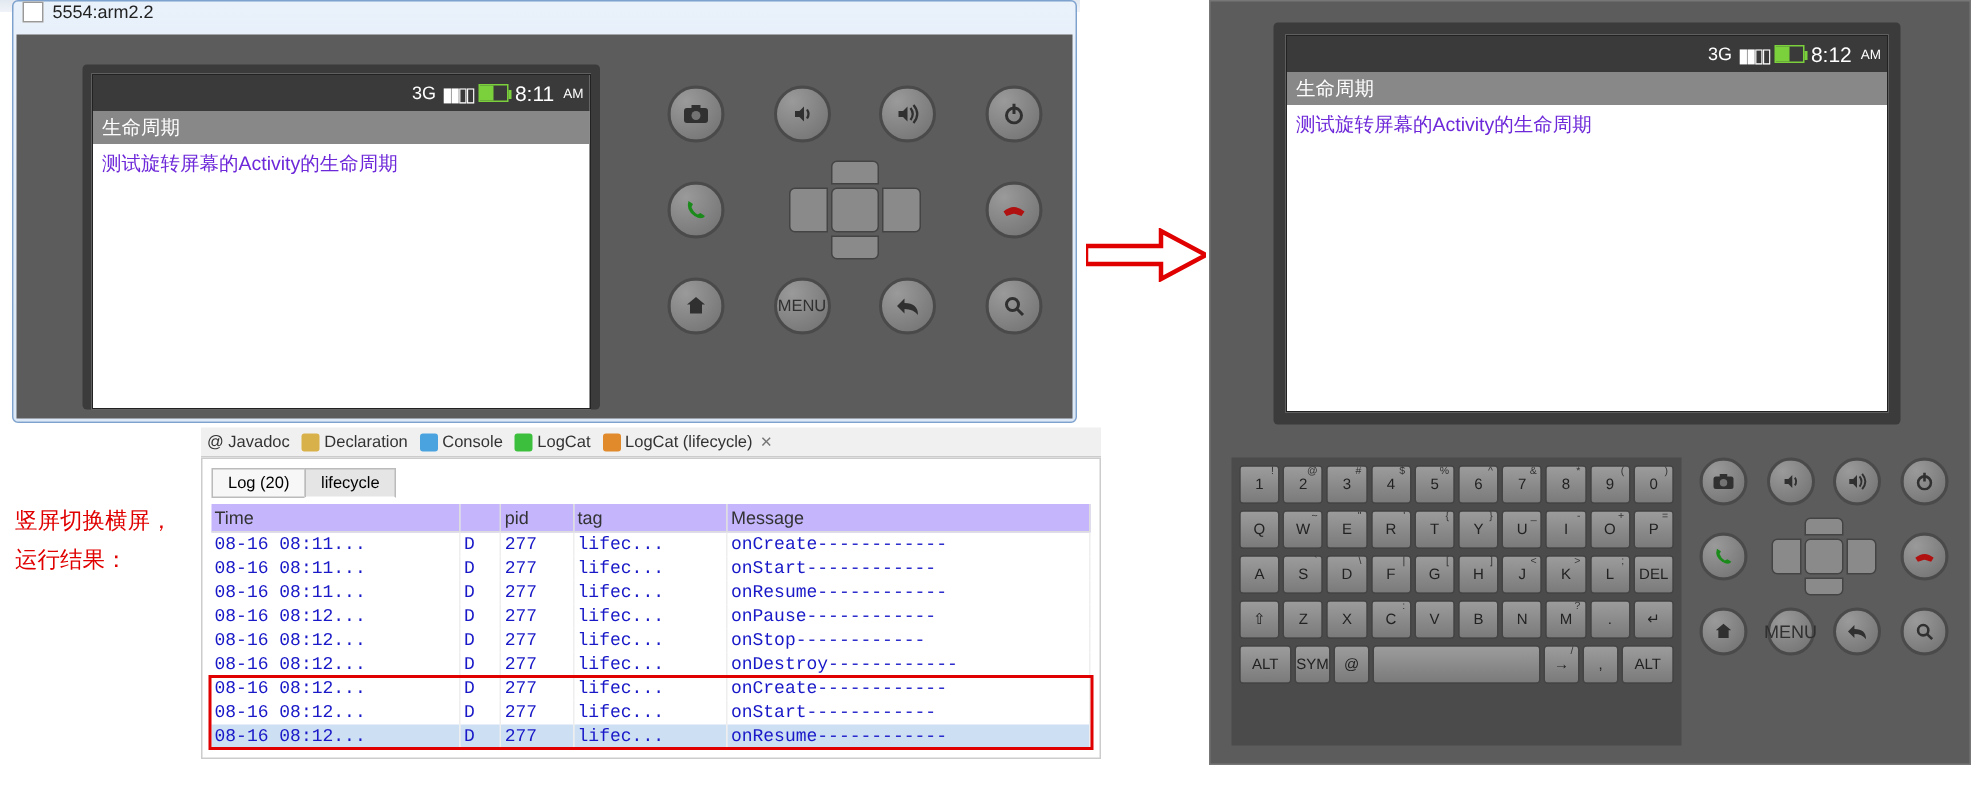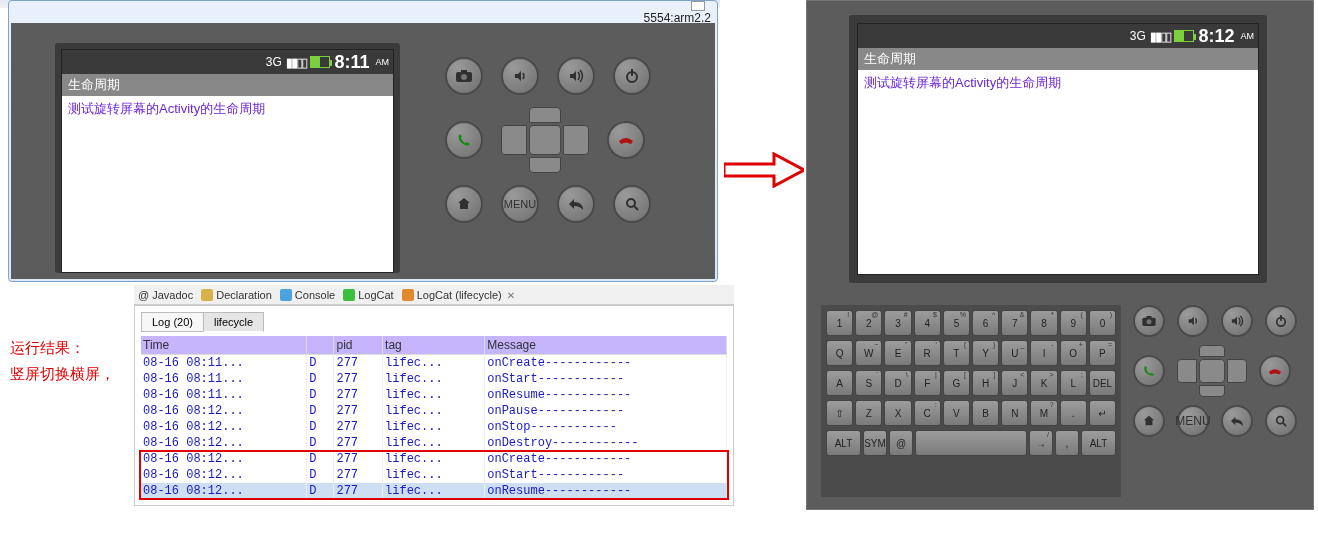--- a/index.html
+++ b/index.html
@@ -19,25 +19,24 @@
     position: absolute;
     left: 8px; top: 0px;
     width: 710px; height: 282px;
     background: linear-gradient(#e9f1fb,#dce8f6);
     border: 1px solid #7da2ce;
     border-radius: 4px;
   }
   .emu-titlebar {
     height: 24px;
     display: flex;
-    align-items: flex-end;
+    align-items: flex-start;
     padding: 0 6px;
     font-size: 12px;
     color: #222;
-    flex-direction: column;
   }
   .emu-titlebar .appicon {
     width: 14px; height: 14px;
     background: #fff; border:1px solid #999;
     margin-right: 6px;
   }
   .emu-inner {
     position: absolute;
     left: 2px; right: 2px; top: 22px; bottom: 2px;
     background: #5c5c5c;
@@ -74,21 +73,21 @@
     width: 20px; height: 12px;
     border: 1px solid #7bd13c;
     position: relative;
   }
   .statusbar .bat::after{
     content:''; position:absolute; right:-3px; top:3px;
     width:2px; height:6px; background:#7bd13c;
   }
   .statusbar .batfill { position:absolute; left:0; top:0; bottom:0; width:50%; background:#7bd13c;}
   .statusbar .sig { font-size: 13px; letter-spacing:-2px;}
-  .statusbar .clock { font-weight: bold; font-size:18px;}
+  .statusbar .clock { font-weight: normal; font-size:14px;}
   .statusbar .ampm { font-size:9px; margin-left:2px;}
   .app-titlebar {
     height: 22px;
     background: #888;
     color: #ffffff;
     display: flex;
     align-items: center;
     padding: 0 6px;
     font-size: 13px;
   }
@@ -106,21 +105,21 @@
   .rb { 
     width: 38px; height: 38px;
     border-radius: 50%;
     background: radial-gradient(circle at 30% 25%, #9a9a9a, #6f6f6f);
     border: 2px solid #4a4a4a;
     display: flex; align-items: center; justify-content: center;
     color: #303030;
     font-size: 14px;
   }
   .rb.small { font-size: 11px; }
-  .row { display:flex; gap: 18px; justify-content:flex-start; margin-bottom: 12px; align-items:center;}
+  .row { display:flex; gap: 18px; justify-content:space-between; margin-bottom: 12px; align-items:center;}
   .dpad {
     width: 88px; height: 66px;
     position: relative;
   }
   .dpad-center {
     position:absolute; left:28px; top:18px;
     width:32px; height:30px;
     background:#8a8a8a; border:1px solid #444; border-radius:4px;
   }
   .dpad-up,.dpad-down,.dpad-left,.dpad-right{
@@ -548,22 +547,22 @@
               <circle cx="6" cy="6" r="4" fill="none" stroke="#303030" stroke-width="2"></circle>
               <line x1="9" y1="9" x2="13" y2="13" stroke="#303030" stroke-width="2"></line>
             </svg>
           </div>
       </div>
     </div>
   </div>
 </div>
 
 <div class="red-caption">
+  <div>竖屏切换横屏，</div>
   <div>运行结果：</div>
-  <div>竖屏切换横屏，</div>
 </div>
 
 <div class="ide">
   <div class="ide-views">
     <span class="vitem">
         <span>@ Javadoc</span>
       </span>
     <span class="vitem">
         <span class="vicon" style="background:#d9b14a"></span>
         <span>Declaration</span>

